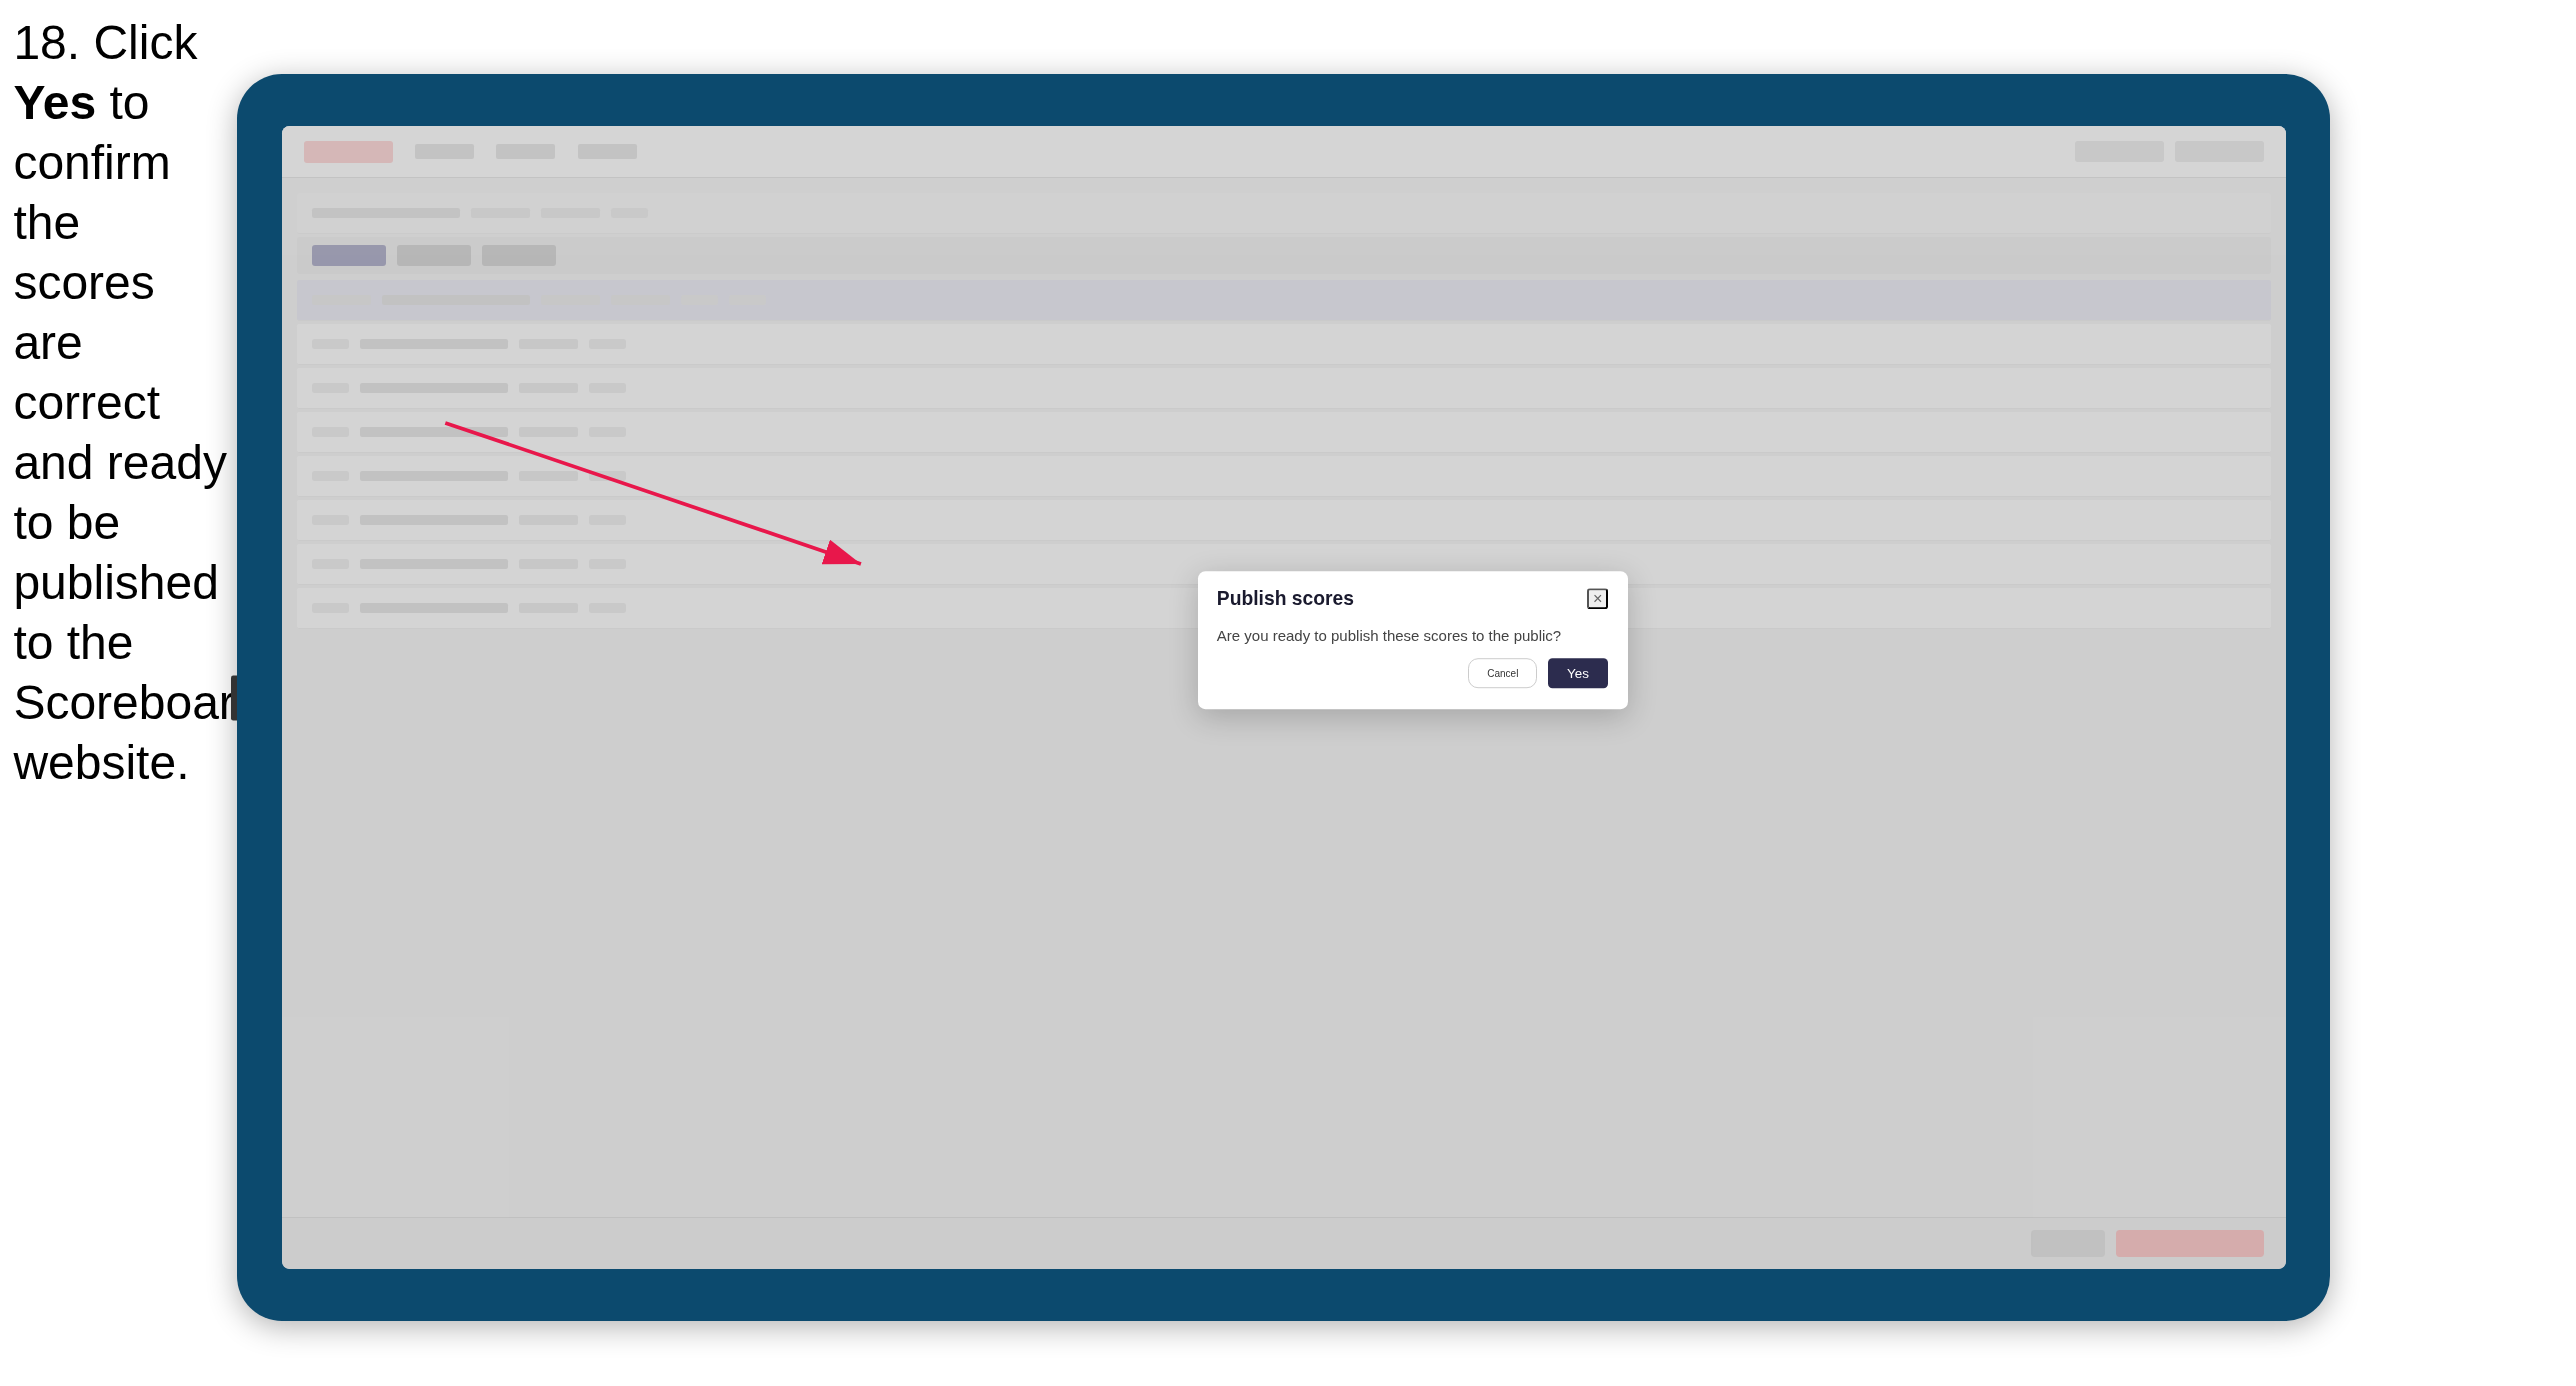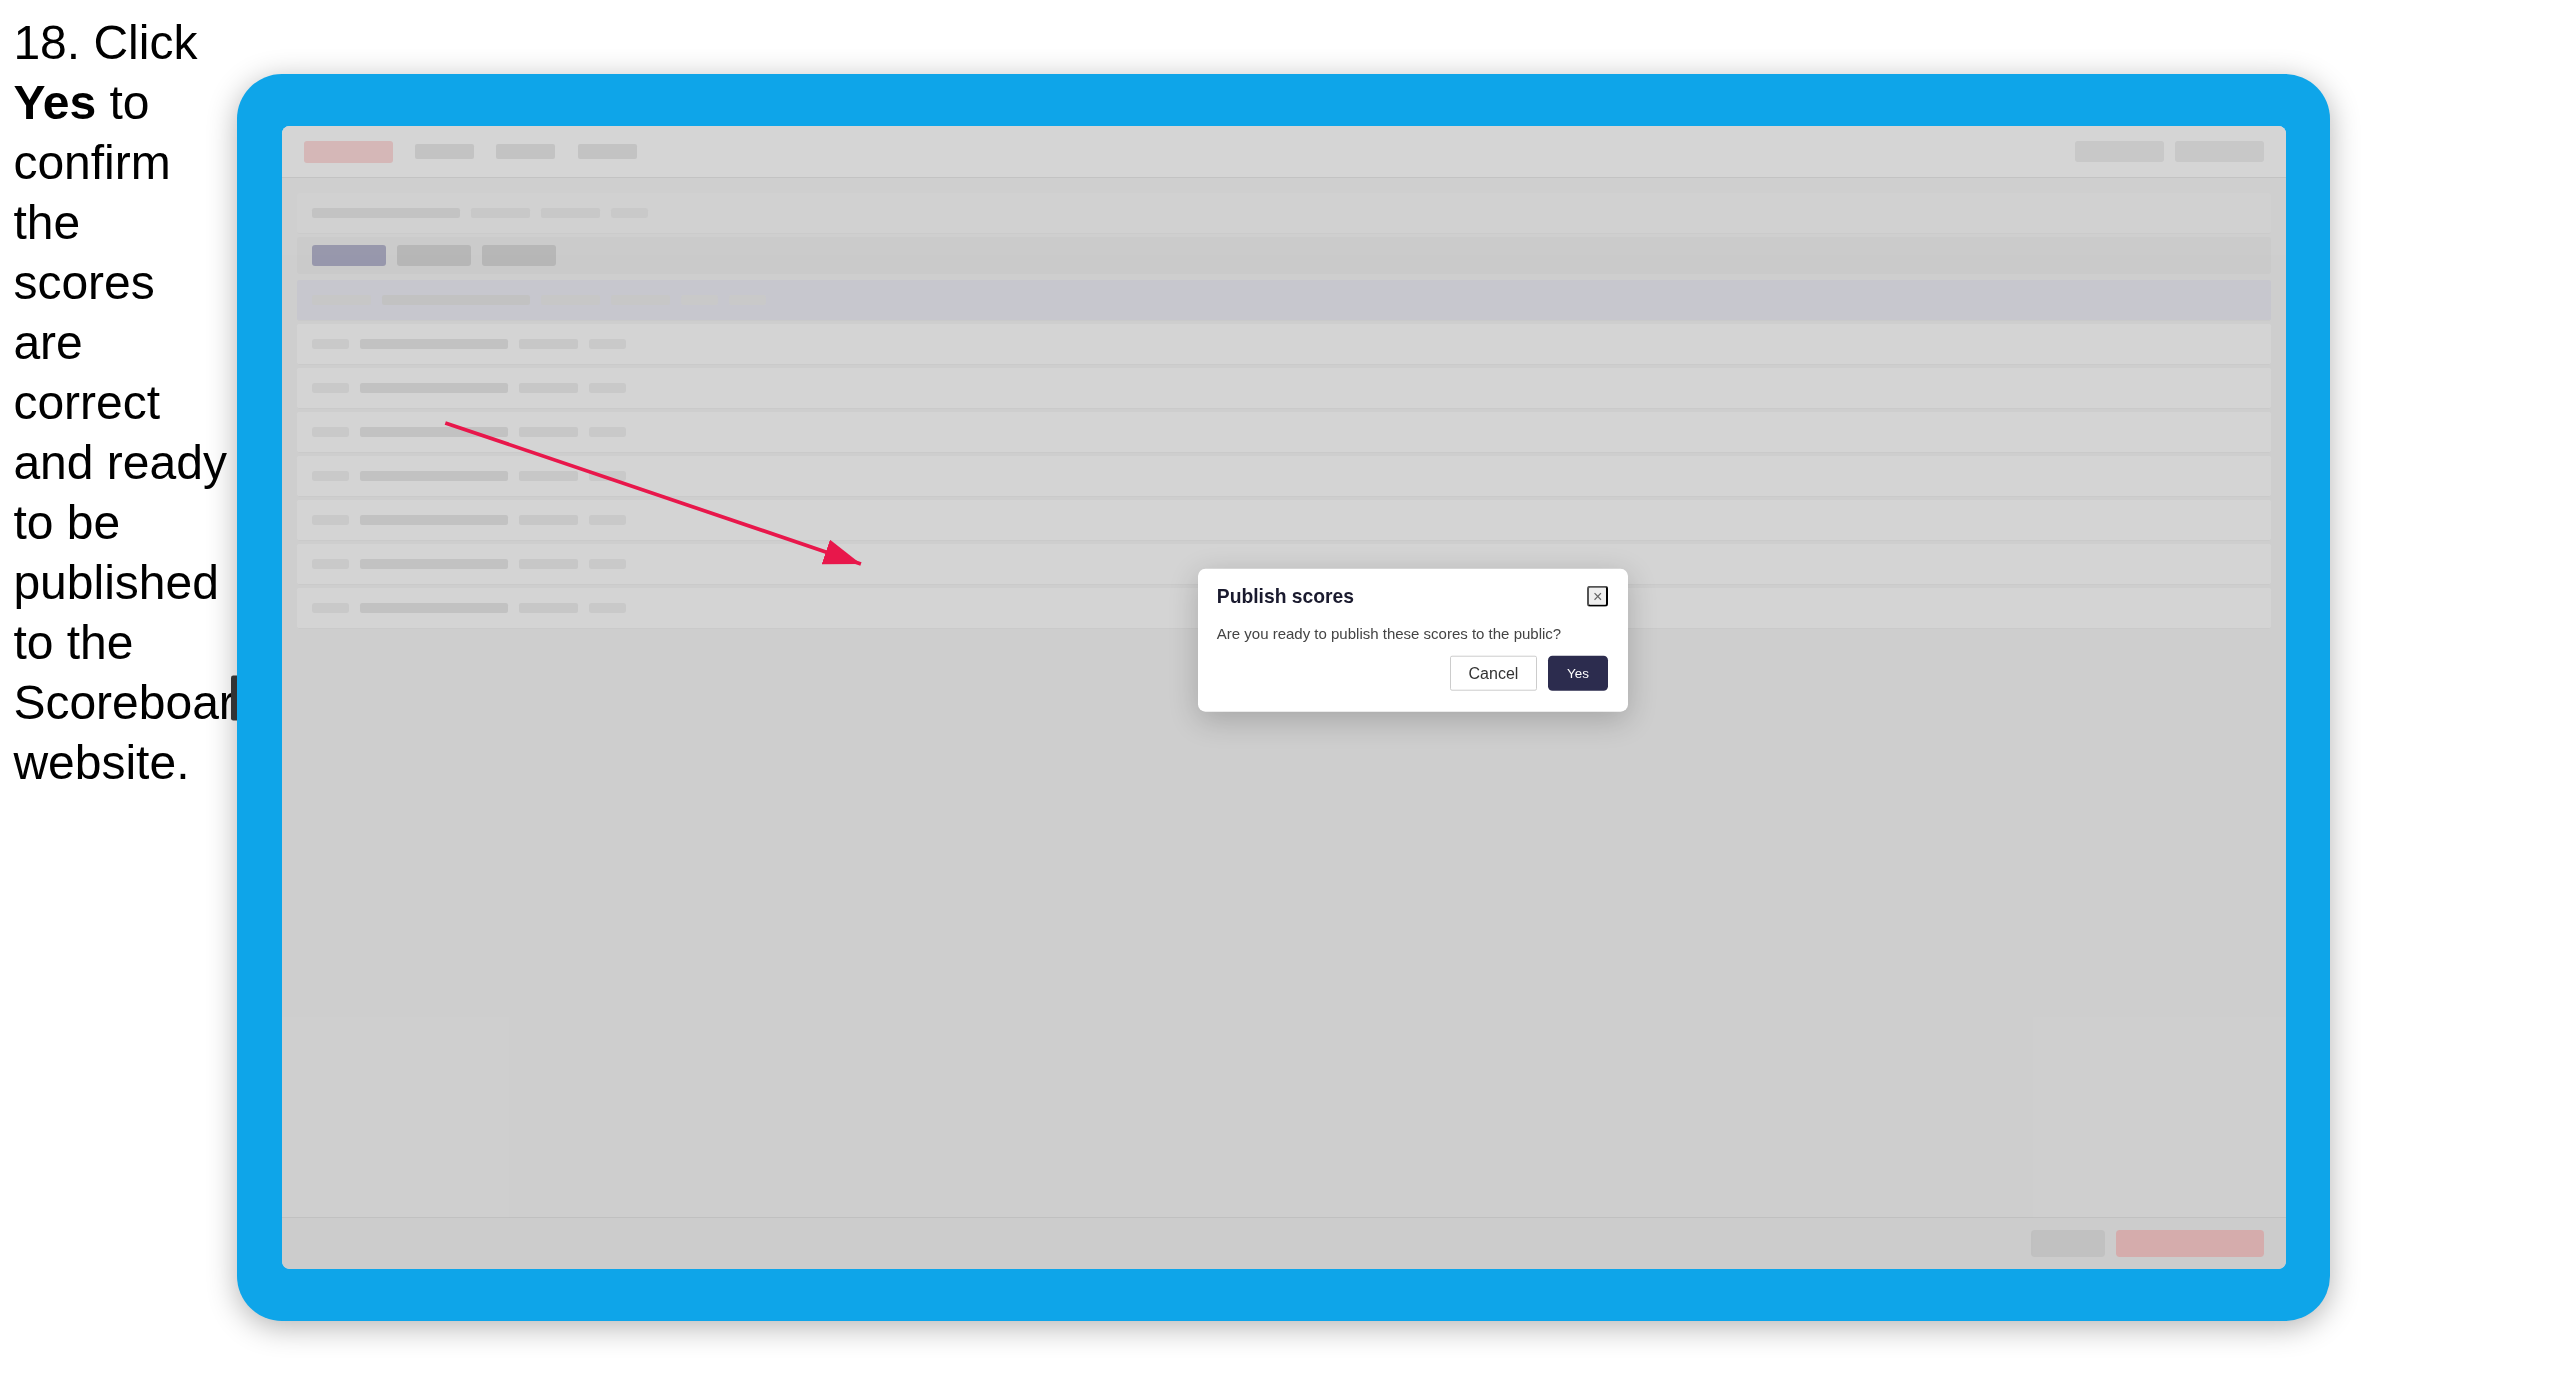--- a/index.html
+++ b/index.html
@@ -28,21 +28,21 @@
       font-weight: 700;
     }
 
     
     .tablet-frame {
       position: absolute;
       left: 237px;
       top: 74px;
       width: 2093px;
       height: 1247px;
-      background: #0ea5e9;
+      background: #0c4a6e;
       border-radius: 45px;
       box-shadow: 0 6px 30px rgba(0,0,0,0.3);
       display: flex;
       align-items: center;
       justify-content: center;
     }
 
     .tablet-screen {
       width: 2004px;
       height: 1143px;
@@ -272,24 +272,24 @@
     }
 
     .dialog-actions {
       display: flex;
       justify-content: flex-end;
       gap: 10.4px;
     }
 
     .btn-cancel {
       padding: 7.4px 18px;
-      font-size: 16px;
+      font-size: 10px;
       background: #ffffff;
       border: 1.1px solid #cccccc;
-      border-radius: 2px;
+      border-radius: 10px;
       cursor: pointer;
       color: #333333;
       font-family: inherit;
     }
 
     .btn-yes {
       padding: 7.4px 19.3px;
       font-size: 13.4px;
       background: #2c2c4e;
       border: none;

